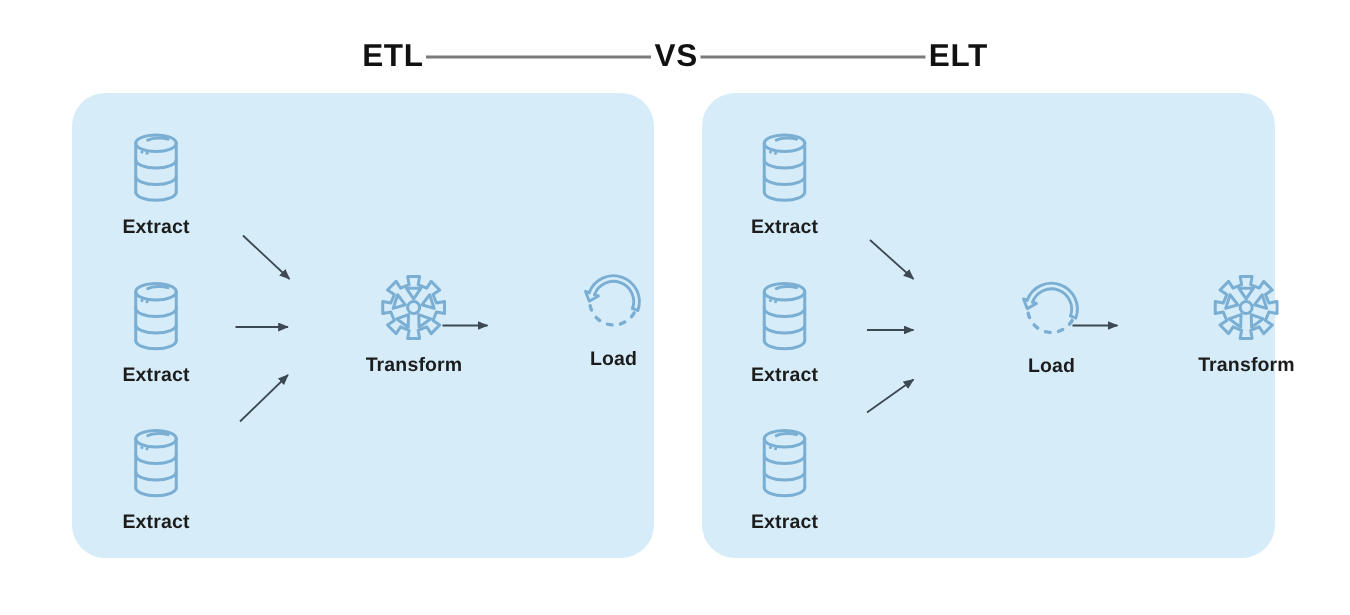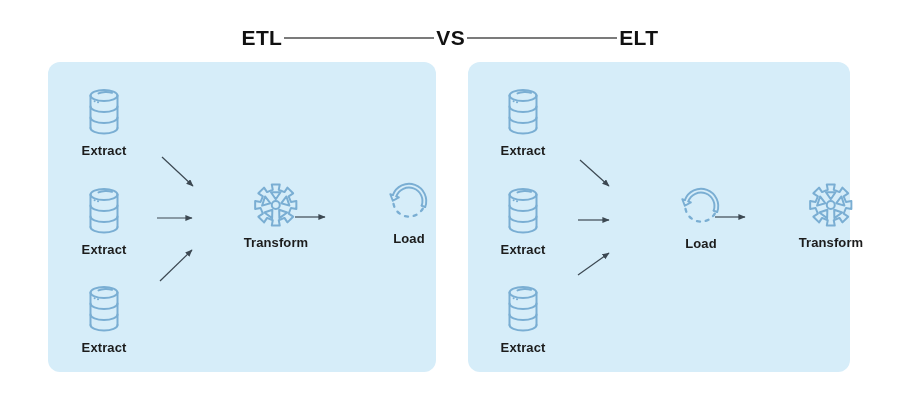--- a/index.html
+++ b/index.html
@@ -10,21 +10,21 @@
   html,body{width:900px;height:410px;overflow:hidden;background:var(--page_bg);
     font-family:"Liberation Sans",sans-serif;}
   .stage{position:relative;width:900px;height:410px;background:var(--page_bg);}
 
   .header{position:absolute;top:26px;left:0;width:100%;display:flex;
     justify-content:center;align-items:center;gap:2px;}
   .header .title{font-size:21px;font-weight:700;color:#111;letter-spacing:.4px;}
   .header .rule{width:150px;height:2px;background:var(--header_line);}
 
   .panel{position:absolute;top:62px;height:310px;background:var(--panel_bg);
-    border-radius:12px;}
+    border-radius:22px;}
   #panel-etl{left:48px;width:388px;}
   #panel-elt{left:468px;width:382px;}
 
   .arrows{position:absolute;left:0;top:0;width:100%;height:100%;}
   .arrows line{stroke:var(--arrow);stroke-width:1.2;}
   .arrows marker path{fill:var(--arrow);}
 
   .node{position:absolute;display:flex;flex-direction:column;align-items:center;}
   .node .lbl{margin-top:6px;font-size:13px;font-weight:700;color:var(--text);
     letter-spacing:.1px;white-space:nowrap;}

